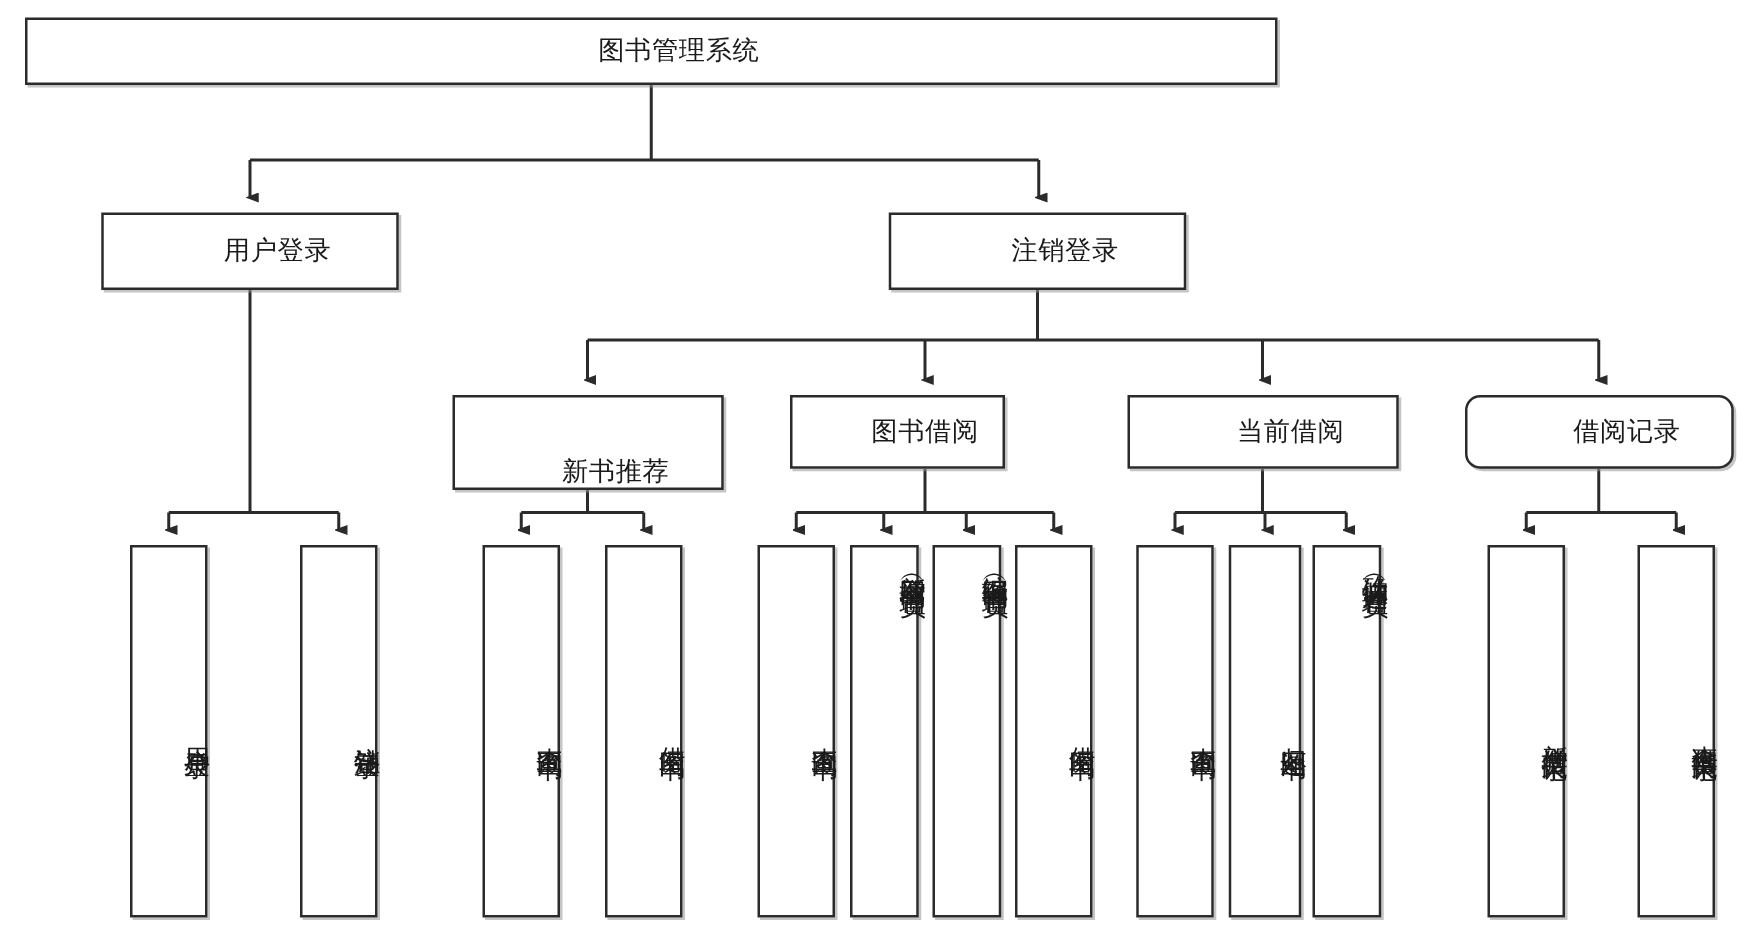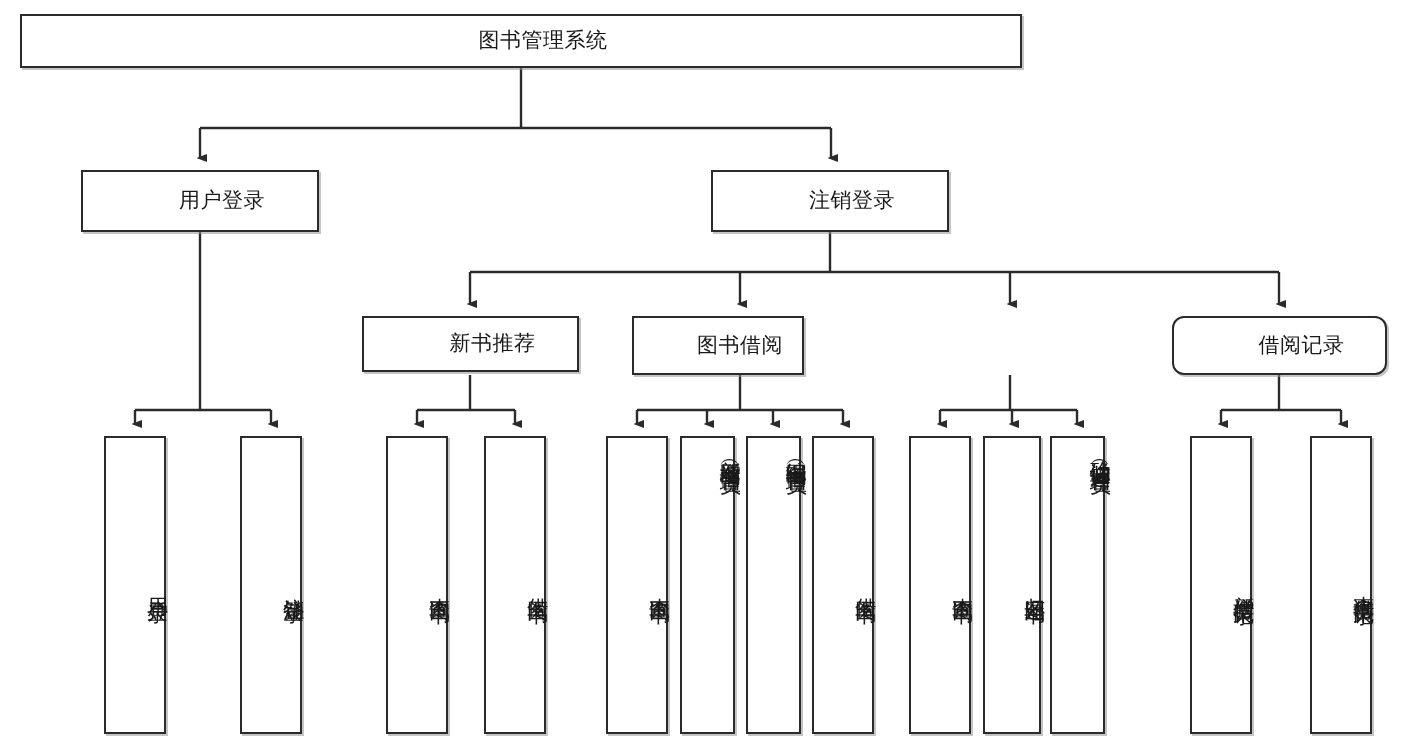--- a/index.html
+++ b/index.html
@@ -129,25 +129,28 @@
     <span class="label">图书管理系统</span>
   </div>
 
   <div class="node" style="left:81px; top:170px; width:238px; height:62px;">
     <span class="label">用户登录</span>
   </div>
   <div class="node" style="left:711px; top:170px; width:238px; height:62px;">
     <span class="label">注销登录</span>
   </div>
 
-  <div class="node" style="left:362px; top:316px; width:217px; height:56px;">
+  <div class="node" style="left:362px; top:316px; width:217px; height:76px;align-items:flex-end;">
     <span class="label">新书推荐</span>
   </div>
   <div class="node" style="left:632px; top:316px; width:172px; height:59px;">
     <span class="label">图书借阅</span>
+  </div>
+  <div class="node" style="left:902px; top:316px; width:217px; height:59px;">
+    <span class="label">当前借阅</span>
   </div>
   <div class="node" style="left:1172px; top:316px; width:215px; height:59px;border-radius:12px;">
     <span class="label">借阅记录</span>
   </div>
 
   <div class="node vertical centered" style="left:104px; top:436px; width:62px; height:298px;">
     <span class="label">用户登录</span>
   </div>
   <div class="node vertical centered" style="left:240px; top:436px; width:62px; height:298px;">
     <span class="label">注销登录</span>

